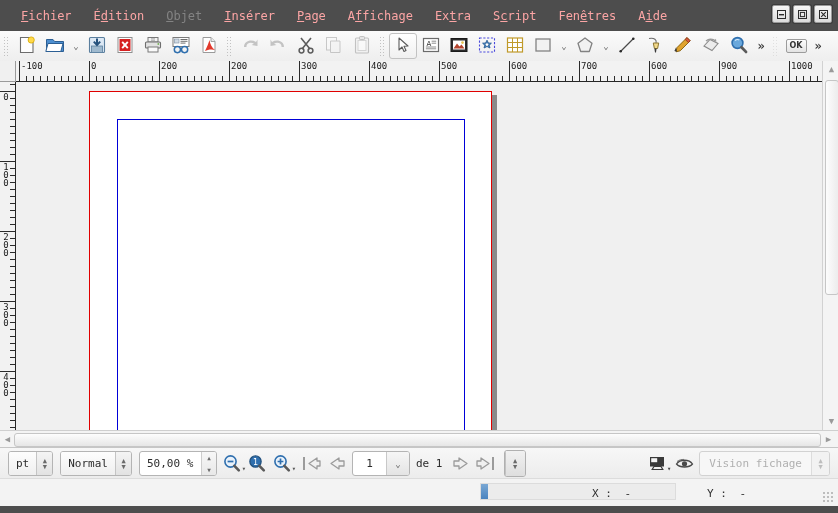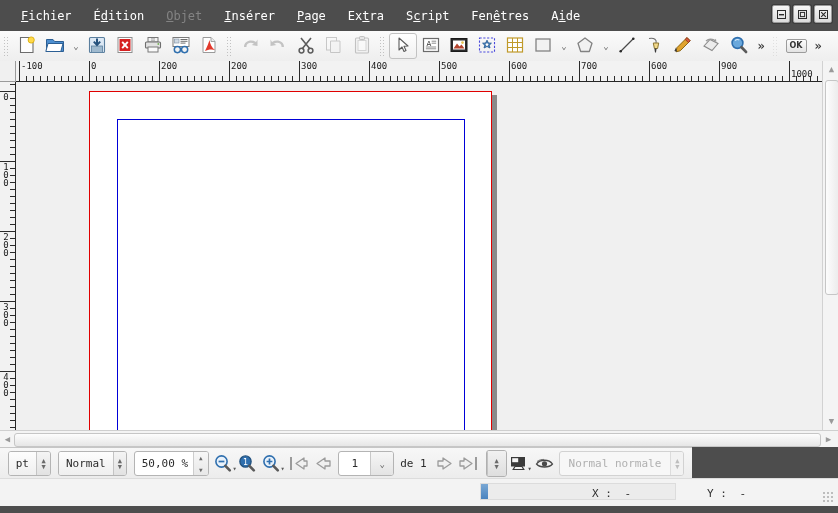--- a/index.html
+++ b/index.html
@@ -13,21 +13,21 @@
   #app{position:relative;width:838px;height:513px;background:#4d4d4d;}
 
   
   .menubar{
     position:absolute;left:0;top:0;width:838px;height:31px;
     background:#4d4d4d;
     display:flex;align-items:center;
   }
   .menu-items{display:flex;align-items:center;padding-left:10px;gap:0px;}
   .menu-item{
-    color:#ffffff;padding:3px 11px;white-space:nowrap;font-size:12px;
+    color:#fca5a5;padding:3px 11px;white-space:nowrap;font-size:12px;
     font-family:"DejaVu Sans Mono","Liberation Mono",monospace;
     letter-spacing:0px;
   }
   .menu-item.disabled{color:#838383;}
   .menu-item u{text-decoration:underline;}
   .win-btns{position:absolute;right:6px;top:5px;display:flex;gap:3px;}
   .win-btn{
     width:16px;height:16px;border:1px solid #9a9a9a;
     background:linear-gradient(#f6f6f6,#dcdcdc);
     border-radius:2px;display:flex;align-items:center;justify-content:center;
@@ -137,21 +137,21 @@
     background:linear-gradient(#fdfdfd,#e6e6e6);
     border:1px solid #c6c6c6;border-radius:3px;
   }
   .sb-arrow{
     position:absolute;color:#9a9a9a;font-size:9px;
     display:flex;align-items:center;justify-content:center;
   }
 
   
   .statusbar{
-    position:absolute;left:0;top:447px;width:692px;height:31px;
+    position:absolute;left:0;top:447px;width:838px;height:31px;
     background:linear-gradient(#f7f7f7,#ececec);
     border-top:1px solid #c6c6c6;
     display:flex;align-items:center;
   }
   .combo{
     display:flex;align-items:stretch;height:23px;
     border:1px solid #b4b4b4;border-radius:3px;overflow:hidden;
     background:#fff;
   }
   .combo .cval{
@@ -248,20 +248,21 @@
 
 <div id="app">
 
   <div class="menubar">
     <div class="menu-items" id="menu-items">
         <div class="menu-item"><u>F</u>ichier</div>
         <div class="menu-item">É<u>d</u>ition</div>
         <div class="menu-item disabled"><u>O</u>bjet</div>
         <div class="menu-item"><u>I</u>nsérer</div>
         <div class="menu-item"><u>P</u>age</div>
+        <div class="menu-item">A<u>f</u>fichage</div>
         <div class="menu-item">Ex<u>t</u>ra</div>
         <div class="menu-item">S<u>c</u>ript</div>
         <div class="menu-item">Fen<u>ê</u>tres</div>
         <div class="menu-item">A<u>i</u>de</div>
       </div>
     <div class="win-btns">
       <div class="win-btn">
         <svg width="11" height="11" viewBox="0 0 11 11">
           <rect x="1.5" y="1.5" width="8" height="8" fill="none" stroke="#2b2b2b" stroke-width="1"></rect>
           <rect x="3" y="5" width="5" height="1.4" fill="#2b2b2b"></rect>
@@ -583,21 +584,21 @@
       <div class="rlabel" style="left: 75px; top: 1px;">0</div>
       <div class="rlabel" style="left: 145px; top: 1px;">200</div>
       <div class="rlabel" style="left: 215px; top: 1px;">200</div>
       <div class="rlabel" style="left: 285px; top: 1px;">300</div>
       <div class="rlabel" style="left: 355px; top: 1px;">400</div>
       <div class="rlabel" style="left: 425px; top: 1px;">500</div>
       <div class="rlabel" style="left: 495px; top: 1px;">600</div>
       <div class="rlabel" style="left: 565px; top: 1px;">700</div>
       <div class="rlabel" style="left: 635px; top: 1px;">600</div>
       <div class="rlabel" style="left: 705px; top: 1px;">900</div>
-      <div class="rlabel" style="left: 775px; top: 9px;">1000</div>
+      <div class="rlabel" style="left: 775px; top: 1px;">1000</div>
     </div>
 
   <div class="vruler" id="vruler">
       <div class="tick" style="top: 2px; height: 1px; width: 5px; left: 10px;"></div>
       <div class="tick" style="top: 9px; height: 1px; width: 15px; left: 0px;"></div>
       <div class="tick" style="top: 16px; height: 1px; width: 5px; left: 10px;"></div>
       <div class="tick" style="top: 23px; height: 1px; width: 5px; left: 10px;"></div>
       <div class="tick" style="top: 30px; height: 1px; width: 5px; left: 10px;"></div>
       <div class="tick" style="top: 37px; height: 1px; width: 5px; left: 10px;"></div>
       <div class="tick" style="top: 44px; height: 1px; width: 5px; left: 10px;"></div>
@@ -791,21 +792,21 @@
       <svg width="22" height="19" viewBox="0 0 22 19">
         <path d="M2.5 10 C6 5, 15 5, 18.5 10 C15 14, 6 14, 2.5 10 Z" fill="none" stroke="#4a4a4a" stroke-width="1.3"></path>
         <circle cx="10.5" cy="9.8" r="2.6" fill="#4a4a4a"></circle>
         <path d="M3 7.5 C5 6, 7.5 5.4, 10 5.4" fill="none" stroke="#6f6f6f" stroke-width="1"></path>
       </svg>
     </div>
 
     <div style="width:2px"></div>
 
     <div class="viscombo">
-      <div class="vval">Normal normale</div>
+      <div class="vval">Vision fichage</div>
       <div class="vbtn">
           <span>▲</span>
           <span>▼</span>
         </div>
     </div>
 
     <div style="width:8px"></div>
   </div>
 
   <div class="bottombar"></div>

